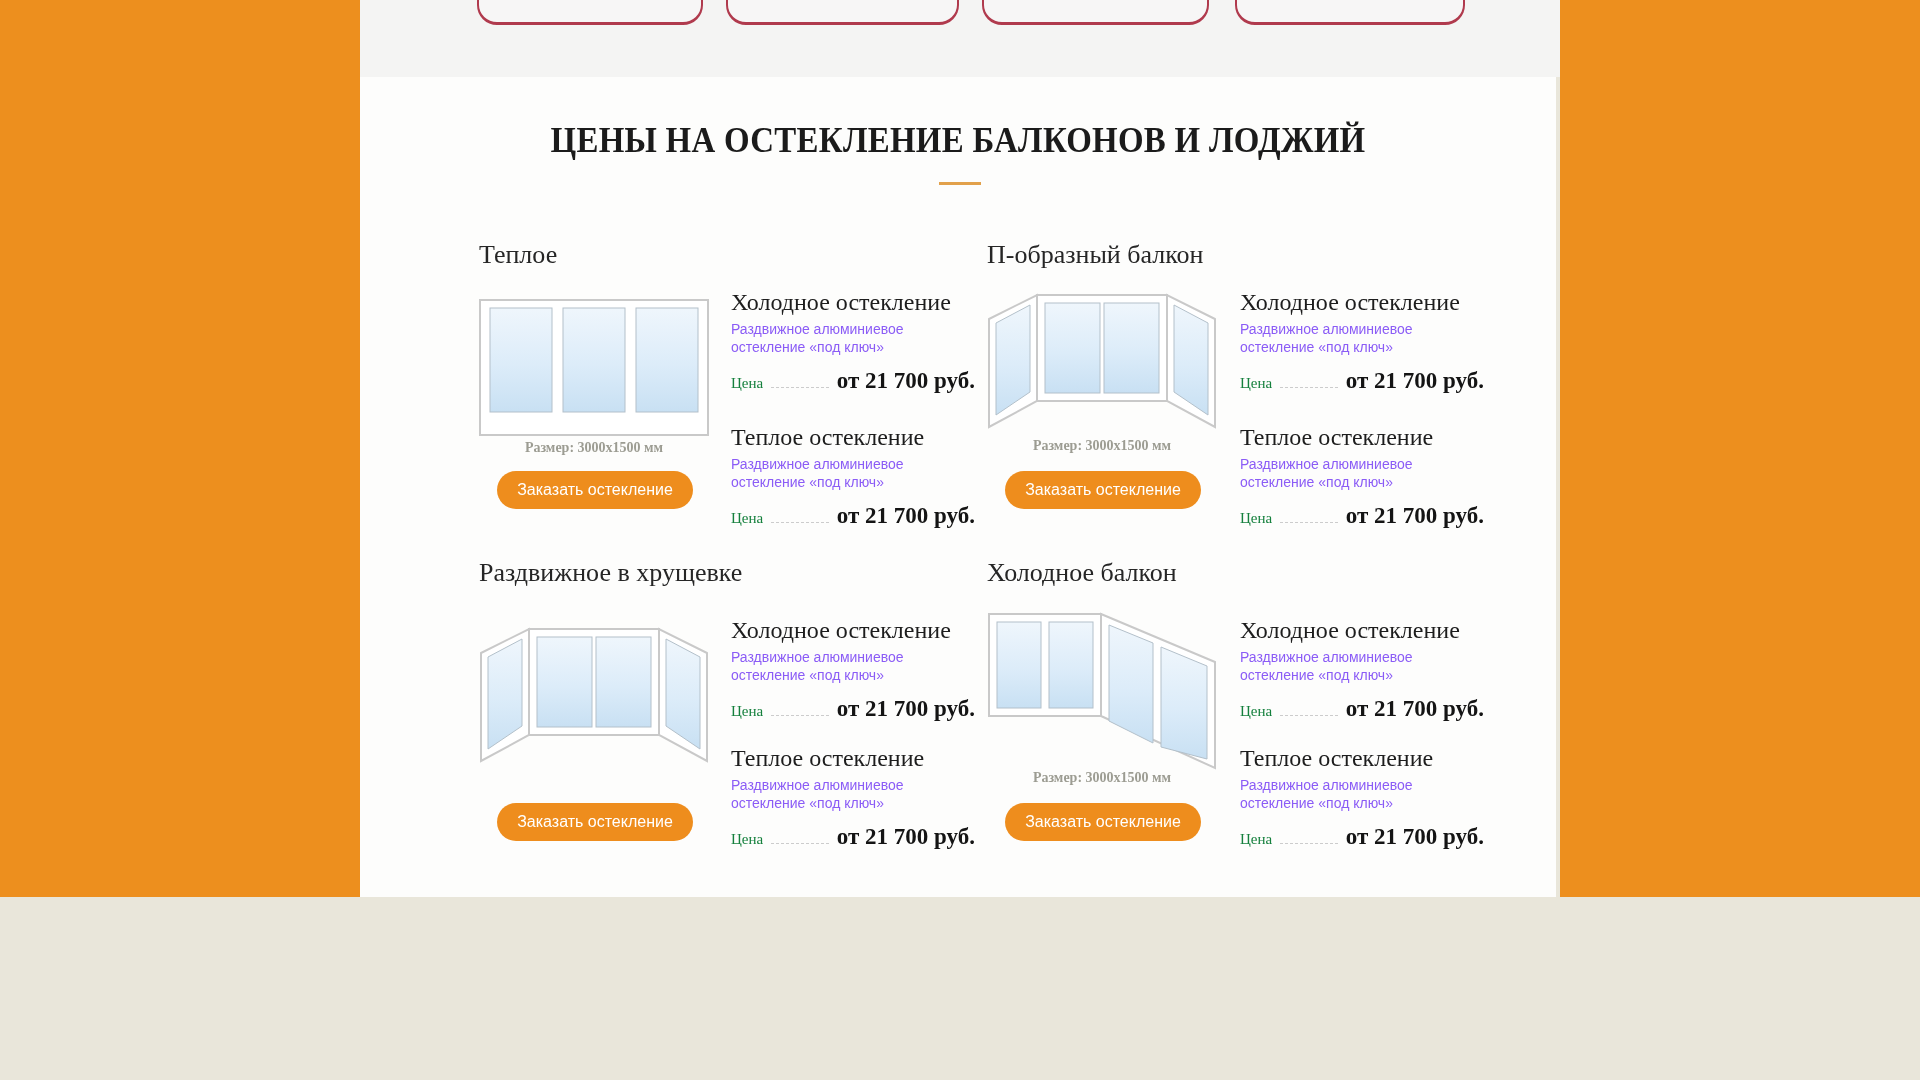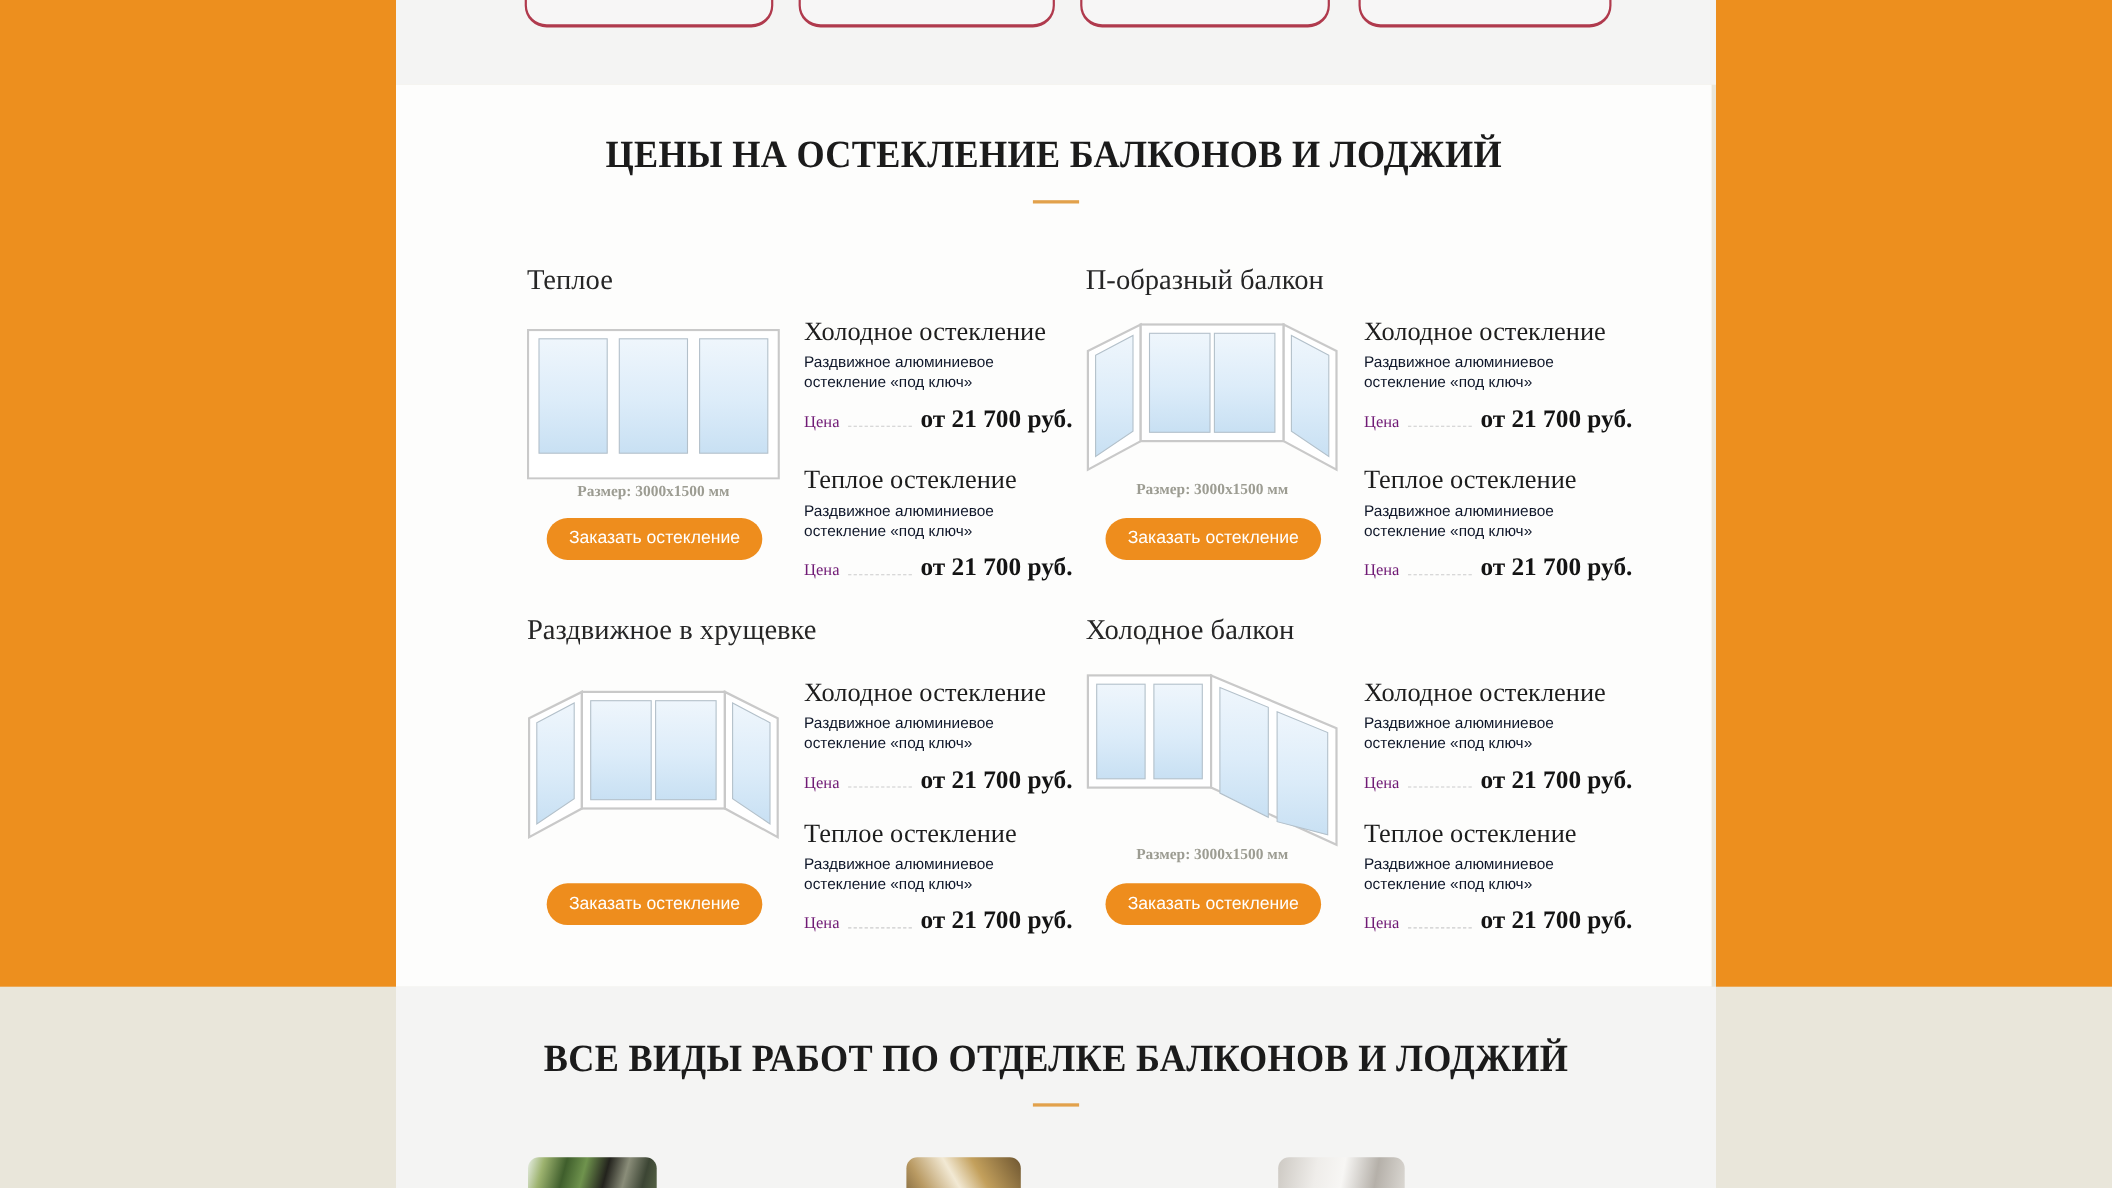--- a/index.html
+++ b/index.html
@@ -36,24 +36,24 @@
   .card-title{position:absolute;font-size:26px;color:#262626;}
   .win{position:absolute;width:230px;}
   .size-caption{position:absolute;width:230px;text-align:center;font-size:14px;
                 color:#9c9c92;font-weight:bold;}
   .order-btn{position:absolute;width:196px;height:38px;border:none;border-radius:19px;
              background:#ee8d1d;color:#fff;font-size:16px;
              font-family:"Liberation Sans","DejaVu Sans",sans-serif;cursor:pointer;}
 
   .offer{position:absolute;width:244px;}
   .offer-name{font-size:24px;font-weight:normal;color:#1d1d1d;line-height:24px;}
-  .offer-desc{margin-top:6px;font-size:14px;line-height:18px;color:#0f172a;
+  .offer-desc{margin-top:6px;font-size:14px;line-height:18px;color:#8b5cf6;
               font-family:"Liberation Sans","DejaVu Sans",sans-serif;}
   .price-row{margin-top:12px;display:flex;align-items:baseline;}
-  .price-label{font-size:15px;color:#701a75;}
+  .price-label{font-size:15px;color:#15803d;}
   .price-leader{flex:1;margin:0 8px 4px 8px;border-bottom:1px dashed #ccc;}
   .price-value{font-size:23px;font-weight:bold;color:#141414;white-space:nowrap;text-align:right;}
 
   
   .colA{left:371px;} .colB{left:880px;}
   .rowA-a{top:213px;} .rowA-b{top:348px;}
   .rowB-a{top:541px;} .rowB-b{top:669px;}
 
   
   .content-bottom{position:absolute;left:360px;top:897px;width:1200px;height:183px;
@@ -246,21 +246,14 @@
       <div class="offer-desc">Раздвижное алюминиевое остекление «под ключ»</div>
       <div class="price-row">
         <span class="price-label">Цена</span>
         <span class="price-leader"></span>
         <span class="price-value">от 21 700 руб.</span>
       </div>
     </div>
 
   </div>
 
-  <div class="content-bottom">
-    <div class="section-heading bottom-heading">ВСЕ ВИДЫ РАБОТ ПО ОТДЕЛКЕ БАЛКОНОВ И ЛОДЖИЙ</div>
-    <div class="divider divider-2"></div>
-    <div class="photo photo-1"></div>
-    <div class="photo photo-2"></div>
-    <div class="photo photo-3"></div>
-  </div>
 
 </div>
 
 </body></html>

